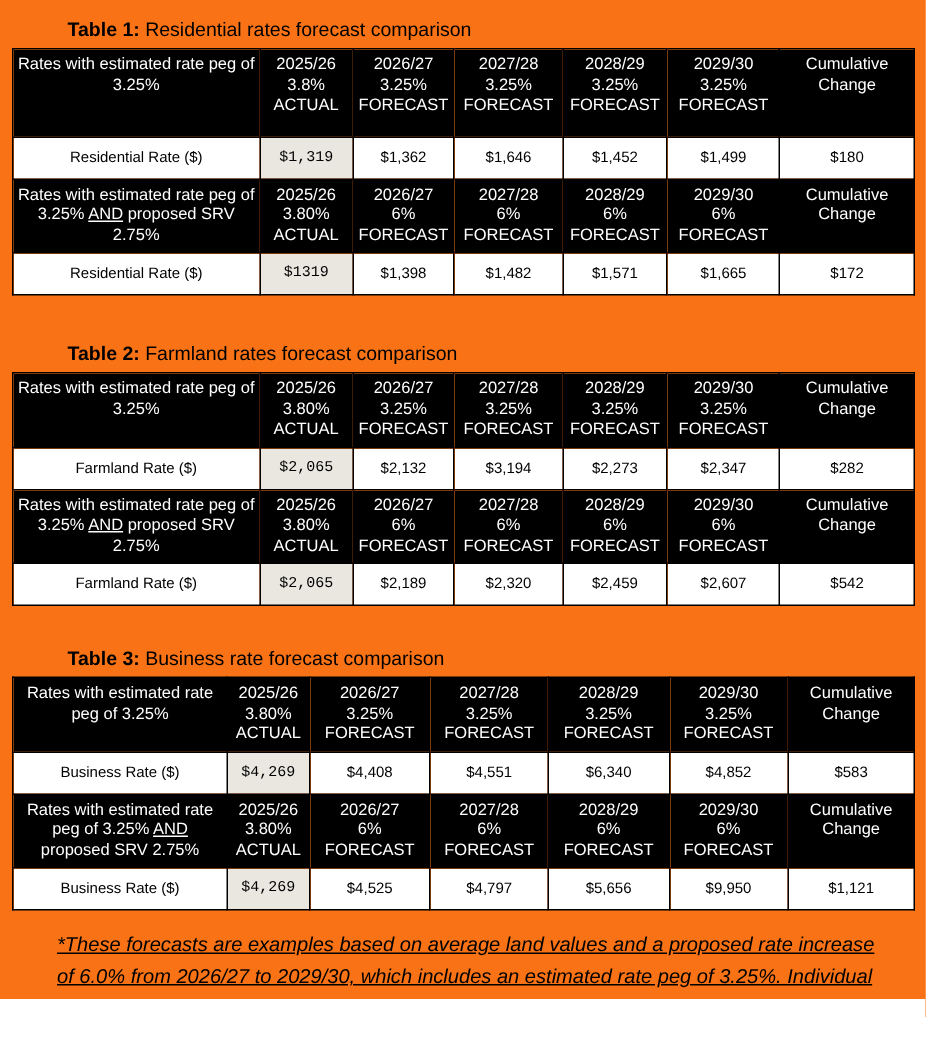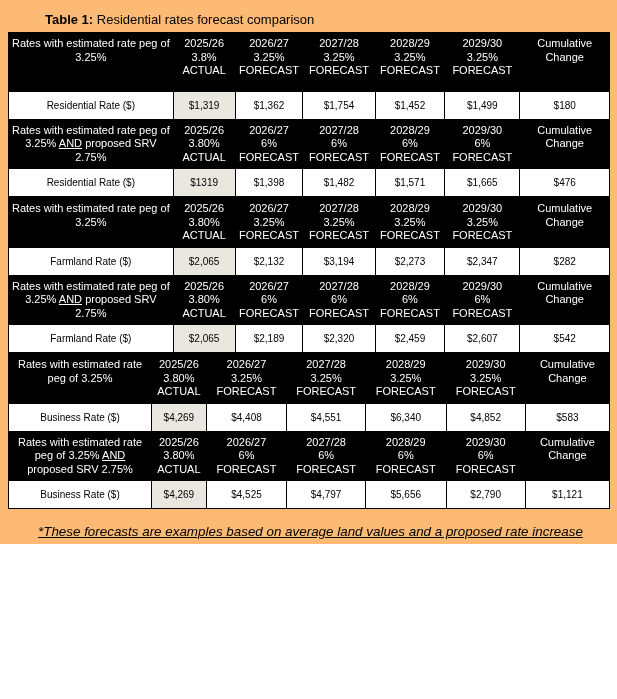--- a/index.html
+++ b/index.html
@@ -1,28 +1,28 @@
 <!DOCTYPE html>
 <html><head>
 <meta charset="utf-8">
 <style>
   html,body{margin:0;padding:0;}
   body{background:#ffffff;font-family:"Liberation Sans","DejaVu Sans",sans-serif;color:#000;}
-  .page{width:617px;height:544px;background:#fdba74;overflow:hidden;position:relative;}
+  .page{width:617px;height:666px;background:#f97316;overflow:hidden;position:relative;}
   .title{margin:0 0 4px 45px;font-size:13px;line-height:16px;}
   .t1{margin-top:12px;}
   .t2{margin-top:31px;}
   .t3{margin-top:27px;}
   .tb{font-weight:bold;}
   table.rt{border-collapse:collapse;table-layout:fixed;width:602px;margin-left:8px;font-size:11px;}
   table.rt th,table.rt td{border:1px solid #000;text-align:center;overflow:hidden;}
   tr.hdr th{background:#000;color:#fff;font-weight:normal;padding:4px 2px;line-height:13.5px;vertical-align:top;}
   tr.hdr.tall th{padding-bottom:13px;}
   tr.data td{padding:7px 2px;font-size:10px;line-height:13px;background:#fff;vertical-align:middle;}
-  tr.data td.actual{background:#e9e7e0;}
+  tr.data td.actual{background:#e9e7e0;font-family:Liberation Mono, monospace;}
   .und{text-decoration:underline;}
   
   table.t12 col.c1{width:27.4%} table.t12 col.c2{width:10.3%} table.t12 col.c3{width:11.3%}
   table.t12 col.c4{width:12.0%} table.t12 col.c5{width:11.6%} table.t12 col.c6{width:12.5%}
   table.t12 col.c7{width:14.9%}
   
   table.tt3 col.c1{width:23.8%} table.tt3 col.c2{width:9.1%} table.tt3 col.c3{width:13.4%}
   table.tt3 col.c4{width:13.1%} table.tt3 col.c5{width:13.4%} table.tt3 col.c6{width:13.2%}
   table.tt3 col.c7{width:14.0%}
   .foot{font-style:italic;font-size:13.4px;line-height:21px;margin:12px 23px 0 38px;text-decoration:underline;}
@@ -78,21 +78,21 @@
         <div>2029/30</div>
         <div>3.25%</div>
         <div>FORECAST</div>
       </th>
       <th>Cumulative Change</th>
     </tr>
     <tr class="data">
       <td>Residential Rate ($)</td>
       <td class="actual">$1,319</td>
       <td>$1,362</td>
-      <td>$1,754</td>
+      <td>$1,646</td>
       <td>$1,452</td>
       <td>$1,499</td>
       <td>$180</td>
     </tr>
     <tr class="hdr">
       <th>
         <span>Rates with estimated rate peg of 3.25%</span>
         <span class="und">AND</span>
         <span>proposed SRV 2.75%</span>
       </th>
@@ -123,25 +123,29 @@
       </th>
       <th>Cumulative Change</th>
     </tr>
     <tr class="data">
       <td>Residential Rate ($)</td>
       <td class="actual">$1319</td>
       <td>$1,398</td>
       <td>$1,482</td>
       <td>$1,571</td>
       <td>$1,665</td>
-      <td>$476</td>
+      <td>$172</td>
     </tr>
   </tbody>
     </table>
 
+  <div class="title t2">
+    <span class="tb">Table 2:</span>
+    <span>Farmland rates forecast comparison</span>
+  </div>
 
   <table class="rt t12">
     <colgroup>
         <col class="c1">
         <col class="c2">
         <col class="c3">
         <col class="c4">
         <col class="c5">
         <col class="c6">
         <col class="c7">
@@ -227,20 +231,24 @@
       <td class="actual">$2,065</td>
       <td>$2,189</td>
       <td>$2,320</td>
       <td>$2,459</td>
       <td>$2,607</td>
       <td>$542</td>
     </tr>
   </tbody>
     </table>
 
+  <div class="title t3">
+    <span class="tb">Table 3:</span>
+    <span>Business rate forecast comparison</span>
+  </div>
 
   <table class="rt tt3">
     <colgroup>
         <col class="c1">
         <col class="c2">
         <col class="c3">
         <col class="c4">
         <col class="c5">
         <col class="c6">
         <col class="c7">
@@ -320,21 +328,21 @@
         <div>FORECAST</div>
       </th>
       <th>Cumulative Change</th>
     </tr>
     <tr class="data">
       <td>Business Rate ($)</td>
       <td class="actual">$4,269</td>
       <td>$4,525</td>
       <td>$4,797</td>
       <td>$5,656</td>
-      <td>$2,790</td>
+      <td>$9,950</td>
       <td>$1,121</td>
     </tr>
   </tbody>
     </table>
 
   <div class="foot">*These forecasts are examples based on average land values and a proposed rate increase of 6.0% from 2026/27 to 2029/30, which includes an estimated rate peg of 3.25%. Individual rates will vary depending on land value, as determined by the NSW Valuer General.</div>
 
 </div>
 
 </body></html>

